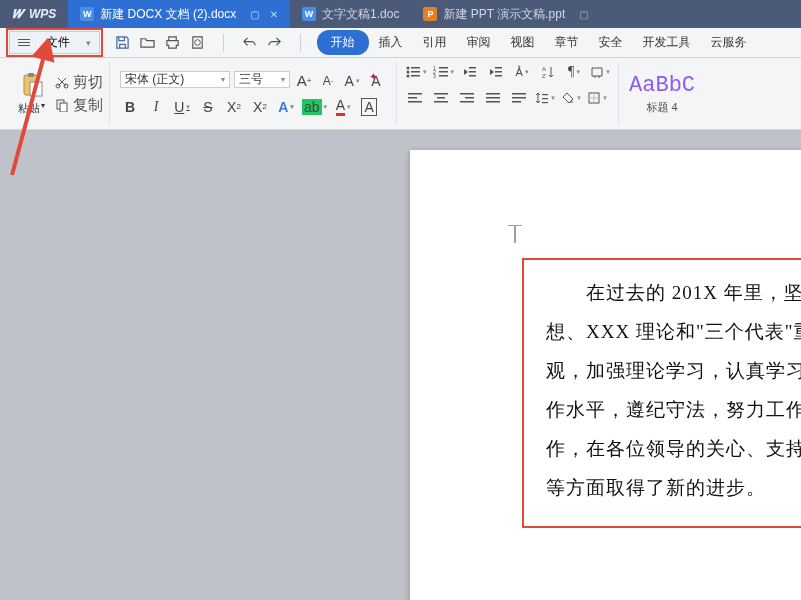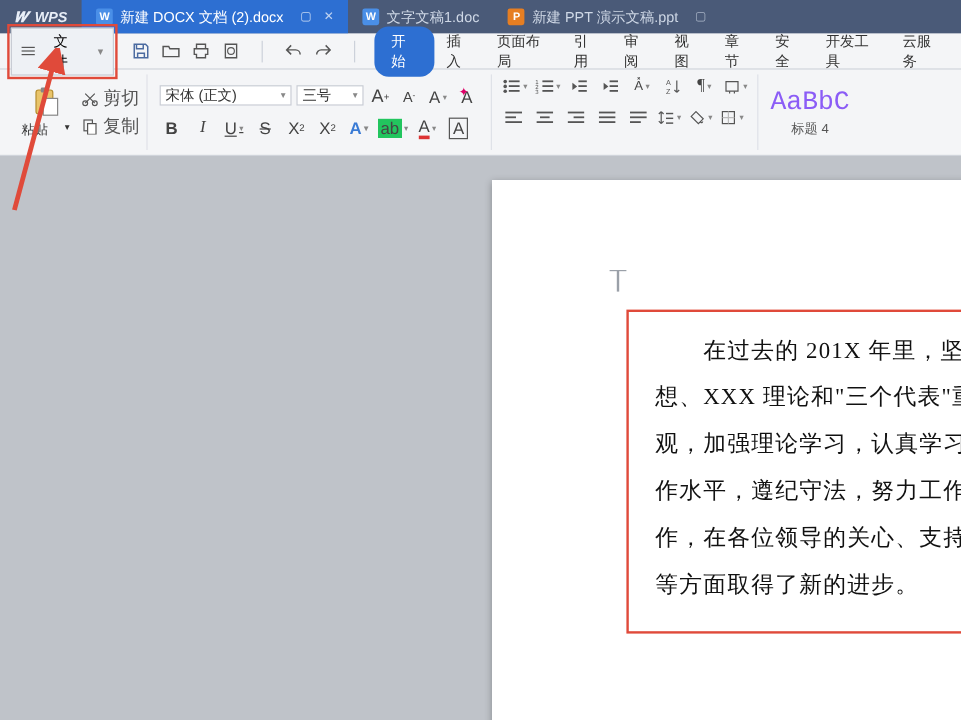--- a/index.html
+++ b/index.html
@@ -29,21 +29,21 @@
 .tabs-menu { display:flex; align-items:center; gap:0; margin-left:8px; }
 .menu-item { padding:5px 10px; cursor:pointer; color:#333; }
 .menu-item.start { background:#2d6fd2; color:#fff; border-radius:12px; padding:4px 14px; }
 
 
 .ribbon { height:72px; background:#f4f5f7; border-bottom:1px solid #d0d4db; display:flex; align-items:stretch; padding:4px 6px; gap:0; }
 .rgroup { display:flex; flex-direction:column; justify-content:center; padding:0 6px; border-right:1px solid #dfe2e8; }
 .rgroup.row { flex-direction:row; align-items:center; gap:6px; }
 .bigbtn { display:flex; flex-direction:column; align-items:center; gap:3px; padding:2px 6px; cursor:pointer; }
 .bigbtn .bigico { width:26px; height:26px; display:flex; align-items:center; justify-content:center; }
-.bigbtn .lab { font-size:11px; color:#333; display:flex; align-items:flex-start; gap:14px; }
+.bigbtn .lab { font-size:11px; color:#333; display:flex; align-items:flex-start; gap:1px; }
 .minibtns { display:flex; flex-direction:column; gap:4px; }
 .minibtn { display:flex; align-items:center; gap:4px; font-size:15px; color:#555; cursor:pointer; }
 .minibtn svg { width:14px; height:14px; }
 .fontsel { display:flex; gap:4px; margin-bottom:6px; }
 .combo { height:17px; border:1px solid #c8ccd4; background:#fff; display:flex; align-items:center; padding:0 4px; font-size:12px; color:#333; cursor:pointer; gap:4px;}
 .combo.font { width:110px; }
 .combo.size { width:56px; }
 .combo .caret { font-size:8px; color:#888; margin-left:auto; }
 .btnrow { display:flex; align-items:center; gap:6px; }
 .tbtn { height:20px; min-width:20px; display:flex; align-items:center; justify-content:center; color:#444; cursor:pointer; font-size:14px; border-radius:2px; }
@@ -140,21 +140,20 @@
         <svg viewBox="0 0 16 16">
           <path fill="none" stroke="#555" stroke-width="1.3" d="M10 3l4 4-4 4 M14 7H6a4 4 0 0 0-4 4"></path>
         </svg>
       </span>
     <span class="sep"></span>
   </div>
 
   <div class="tabs-menu">
     <div class="menu-item start">开始</div>
     <div class="menu-item">插入</div>
-    <div class="menu-item">页面布局</div>
     <div class="menu-item">引用</div>
     <div class="menu-item">审阅</div>
     <div class="menu-item">视图</div>
     <div class="menu-item">章节</div>
     <div class="menu-item">安全</div>
     <div class="menu-item">开发工具</div>
     <div class="menu-item">云服务</div>
   </div>
 </div>
 

